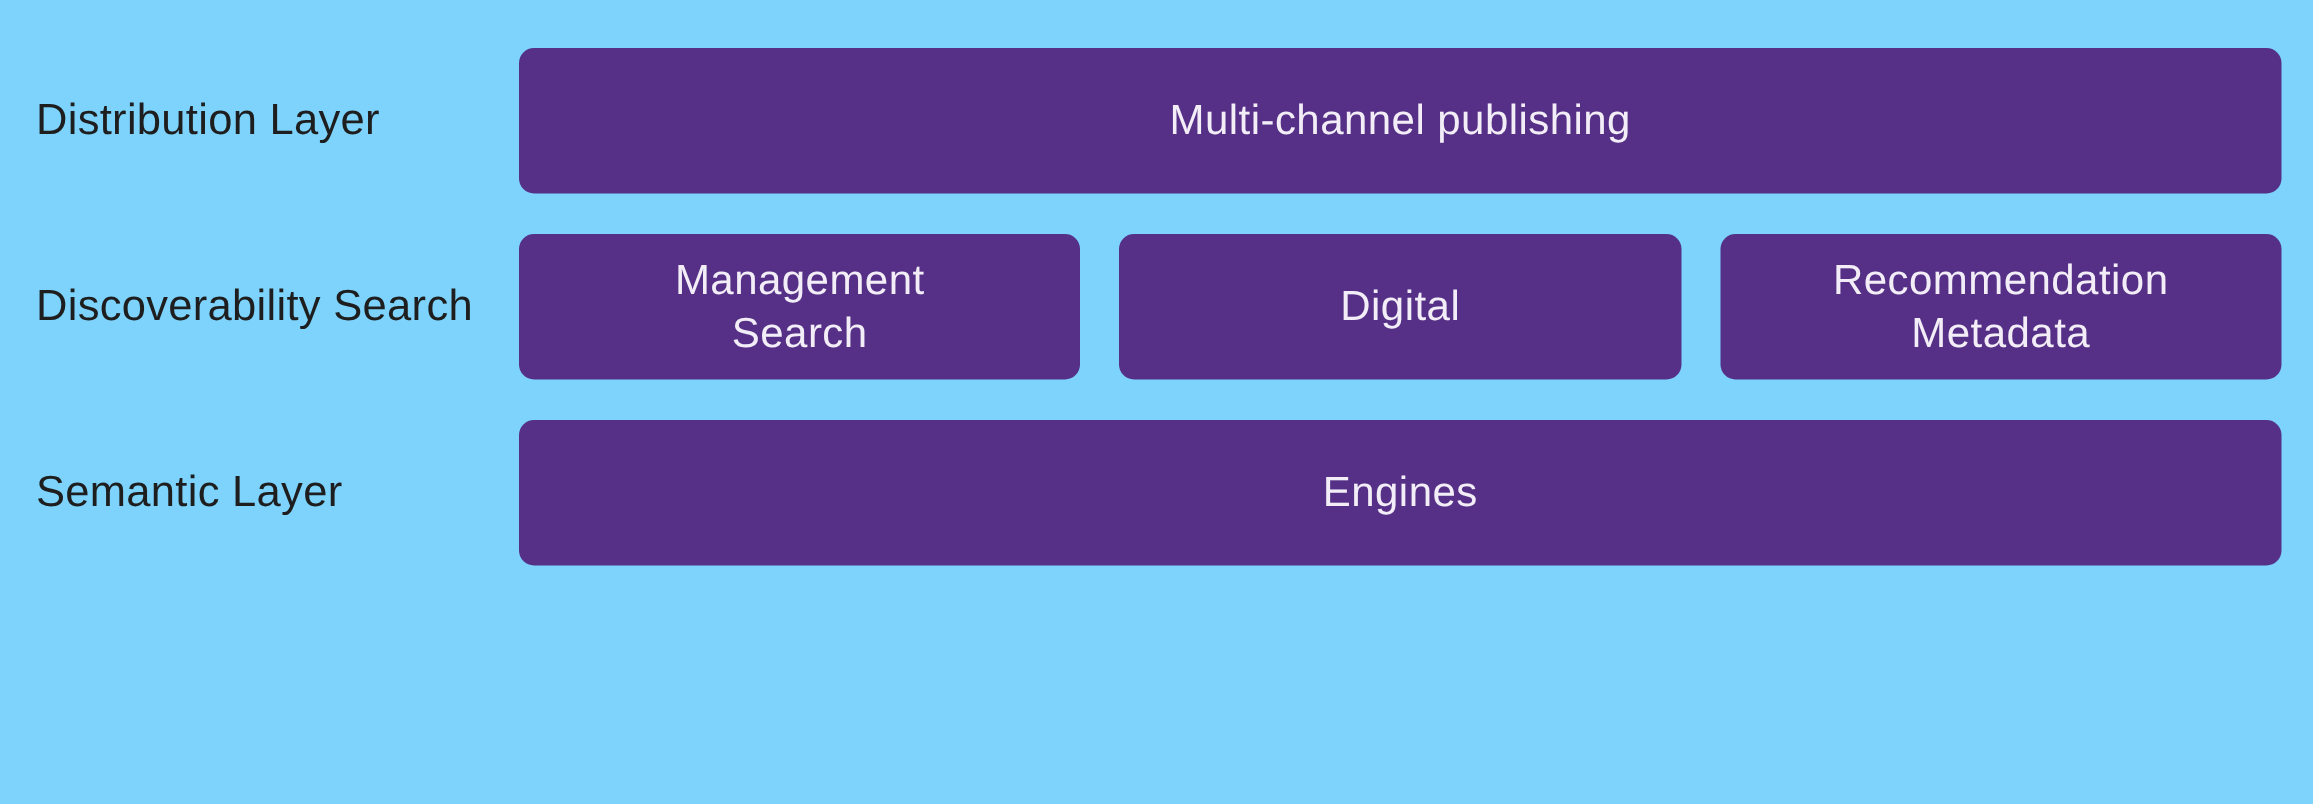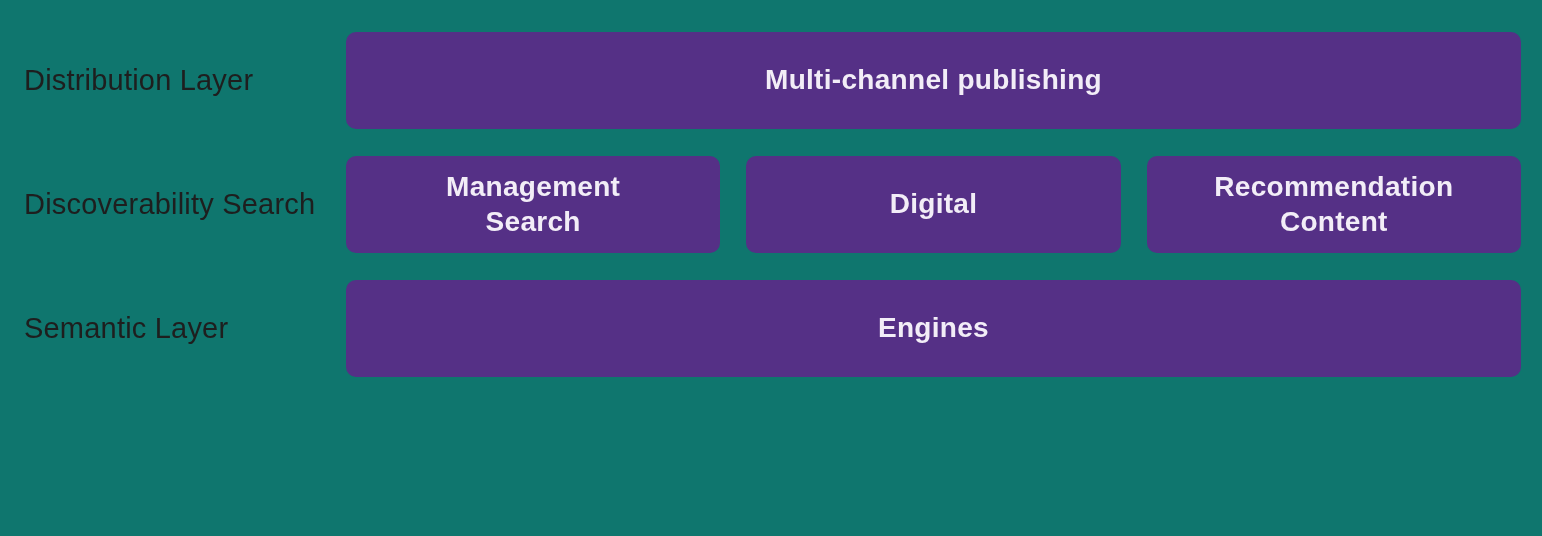--- a/index.html
+++ b/index.html
@@ -5,21 +5,21 @@
   html, body {
     margin: 0;
     padding: 0;
     background: #ffffff;
     font-family: "Liberation Sans", sans-serif;
   }
   .diagram {
     position: relative;
     width: 1542px;
     height: 536px;
-    background: #0f766e;
+    background: #7dd3fc;
     box-sizing: border-box;
     padding-top: 32px;
     overflow: hidden;
   }
   .layer-row {
     display: flex;
     height: 97px;
     margin-bottom: 27px;
   }
   .layer-row:last-child { margin-bottom: 0; }
@@ -33,21 +33,20 @@
     font-size: 29px;
     font-weight: 500;
     letter-spacing: 0.2px;
     color: #1e1e1e;
   }
   .layer-boxes {
     flex: 1;
     display: flex;
     gap: 26px;
     margin-right: 21px;
-    font-weight: bold;
   }
   .layer-box {
     flex: 1;
     background: #553086;
     border-radius: 10px;
     display: flex;
     align-items: center;
     justify-content: center;
     color: #f2edf7;
     font-size: 28px;
@@ -69,21 +68,21 @@
     </div>
   </div>
 
   <div class="layer-row">
     <div class="layer-label">Discoverability Search</div>
     <div class="layer-boxes">
       <div class="layer-box">Management
 Search</div>
       <div class="layer-box">Digital</div>
       <div class="layer-box">Recommendation
-Content</div>
+Metadata</div>
     </div>
   </div>
 
   <div class="layer-row">
     <div class="layer-label">Semantic Layer</div>
     <div class="layer-boxes">
       <div class="layer-box">Engines</div>
     </div>
   </div>
 

